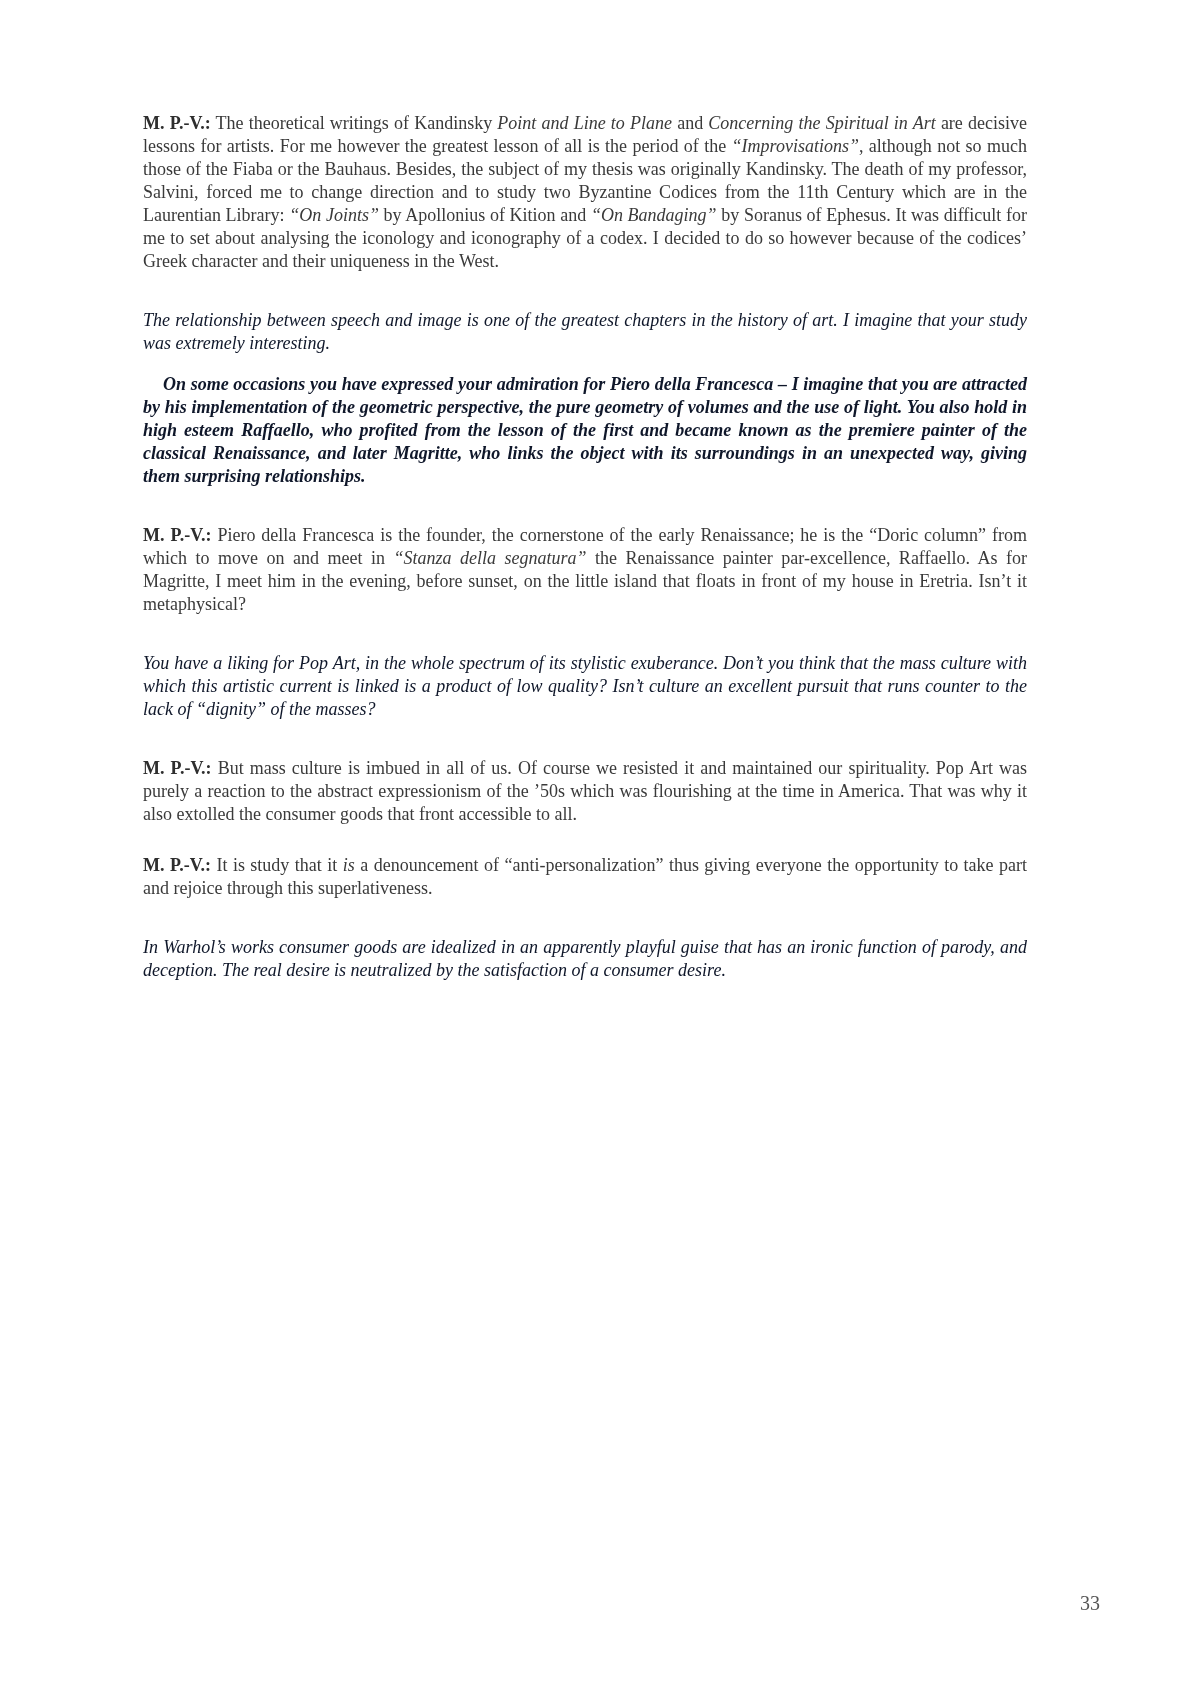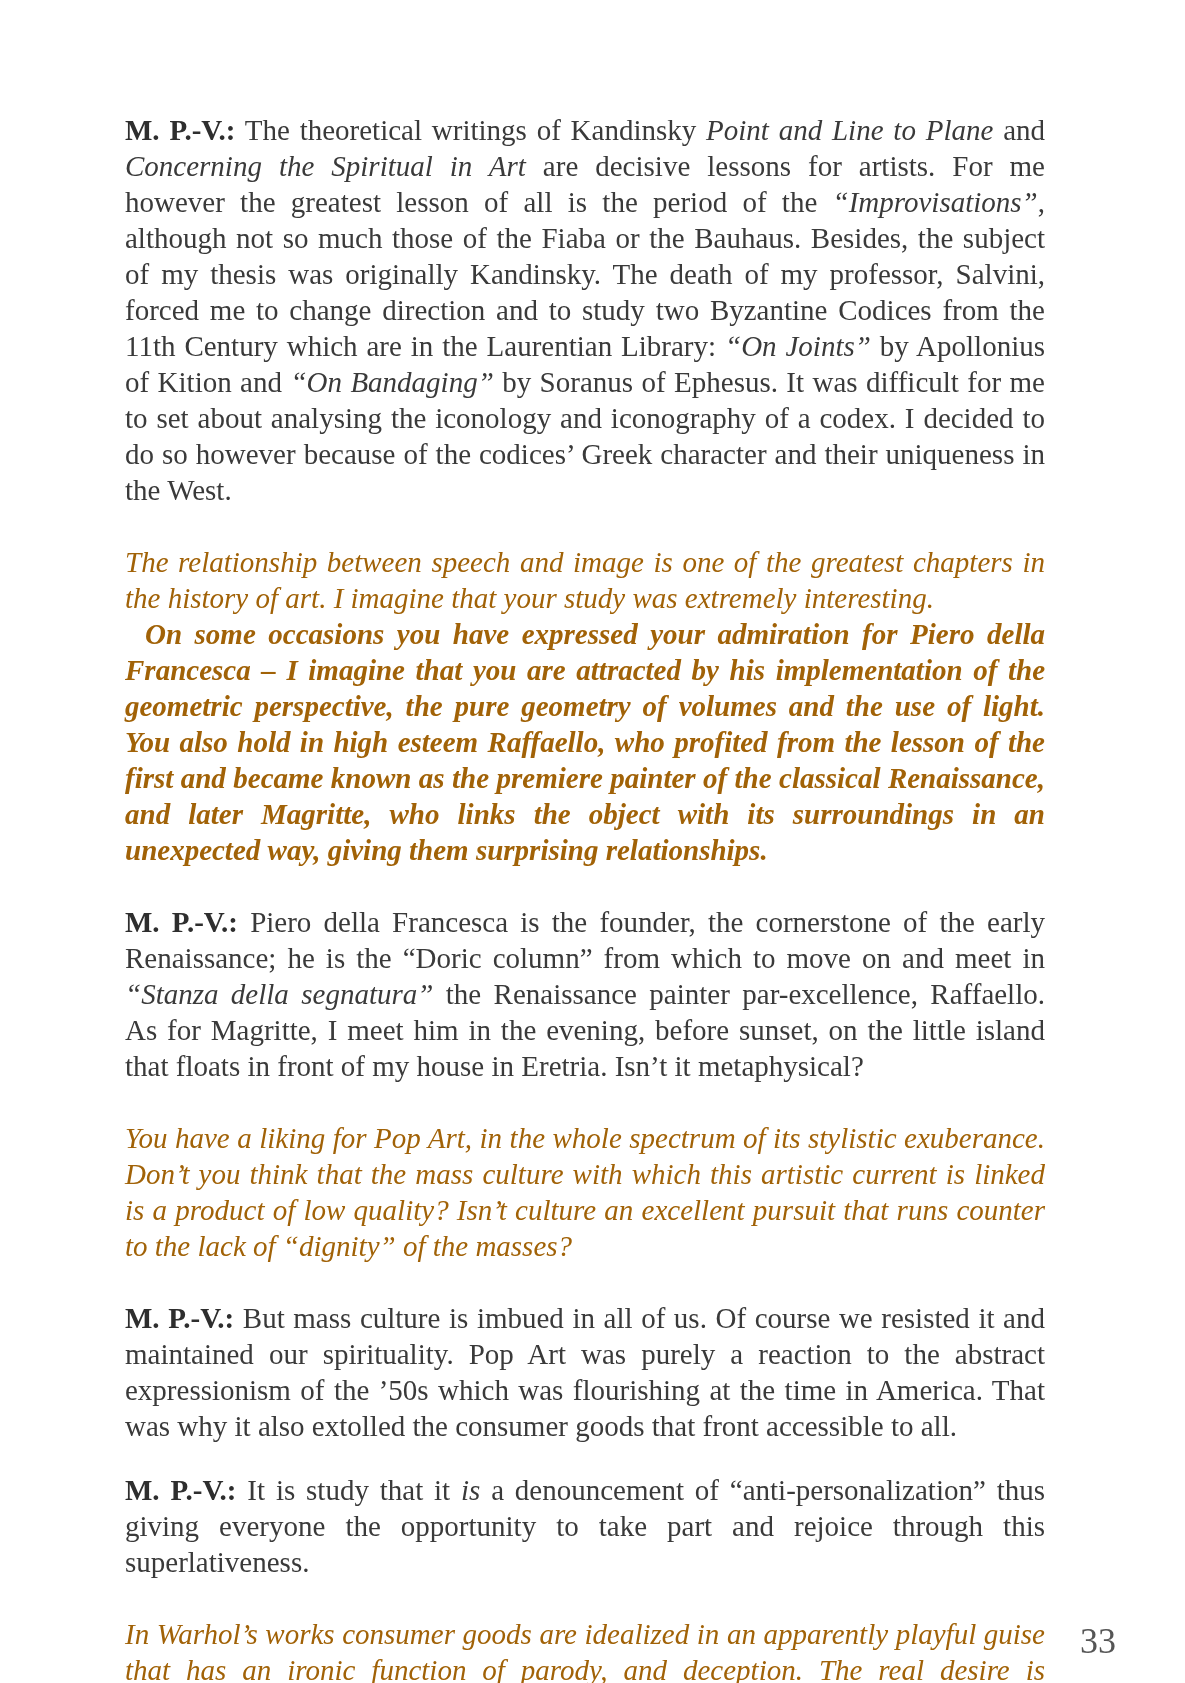--- a/index.html
+++ b/index.html
@@ -15,53 +15,52 @@
       font-family: "Liberation Serif", "DejaVu Serif", serif;
       color: #3a3a3a;
     }
     .page {
       position: absolute;
       left: 125px;
       top: 112px;
       width: 920px;
     }
     .para {
-      font-size: 29px;
-      line-height: 36px;
+      font-size: 18px;
+      line-height: 23px;
       text-align: justify;
-      margin: 0;
+      margin: 18px;
     }
     .answer {
       font-style: normal;
     }
     .question {
       font-style: italic;
-      color: #a16207;
+      color: #0f172a;
     }
     .indent {
       text-indent: 20px;
       font-weight: bold;
     }
     .speaker {
       font-weight: bold;
       color: #2e2e2e;
     }
     .it { font-style: italic; }
     .gap-large { margin-top: 36px; }
     .gap-medium { margin-top: 28px; }
     .gap-none { margin-top: 0; }
 
     .page-number {
       position: absolute;
       left: 1080px;
       top: 1592px;
-      font-size: 36px;
+      font-size: 20px;
       color: #555;
       font-family: "Liberation Serif", "DejaVu Serif", serif;
-      margin-top: 28px;
     }
   </style>
 </head>
 <body>
 
 <div class="page">
 
   <p class="para answer gap-none">
     <span class="speaker">M. P.-V.:</span>
     <span>The theoretical writings of Kandinsky </span><span class="it">Point and Line to Plane</span><span> and </span><span class="it">Concerning the Spiritual in Art</span><span> are decisive lessons for artists. For me however the greatest lesson of all is the period of the </span><span class="it">“Improvisations”</span><span>, although not so much those of the Fiaba or the Bauhaus. Besides, the subject of my thesis was originally Kandinsky. The death of my professor, Salvini, forced me to change direction and to study two Byzantine Codices from the 11th Century which are in the Laurentian Library: </span><span class="it">“On Joints”</span><span> by Apollonius of Kition and </span><span class="it">“On Bandaging”</span><span> by Soranus of Ephesus. It was difficult for me to set about analysing the iconology and iconography of a codex. I decided to do so however because of the codices’ Greek character and their uniqueness in the West.</span>

